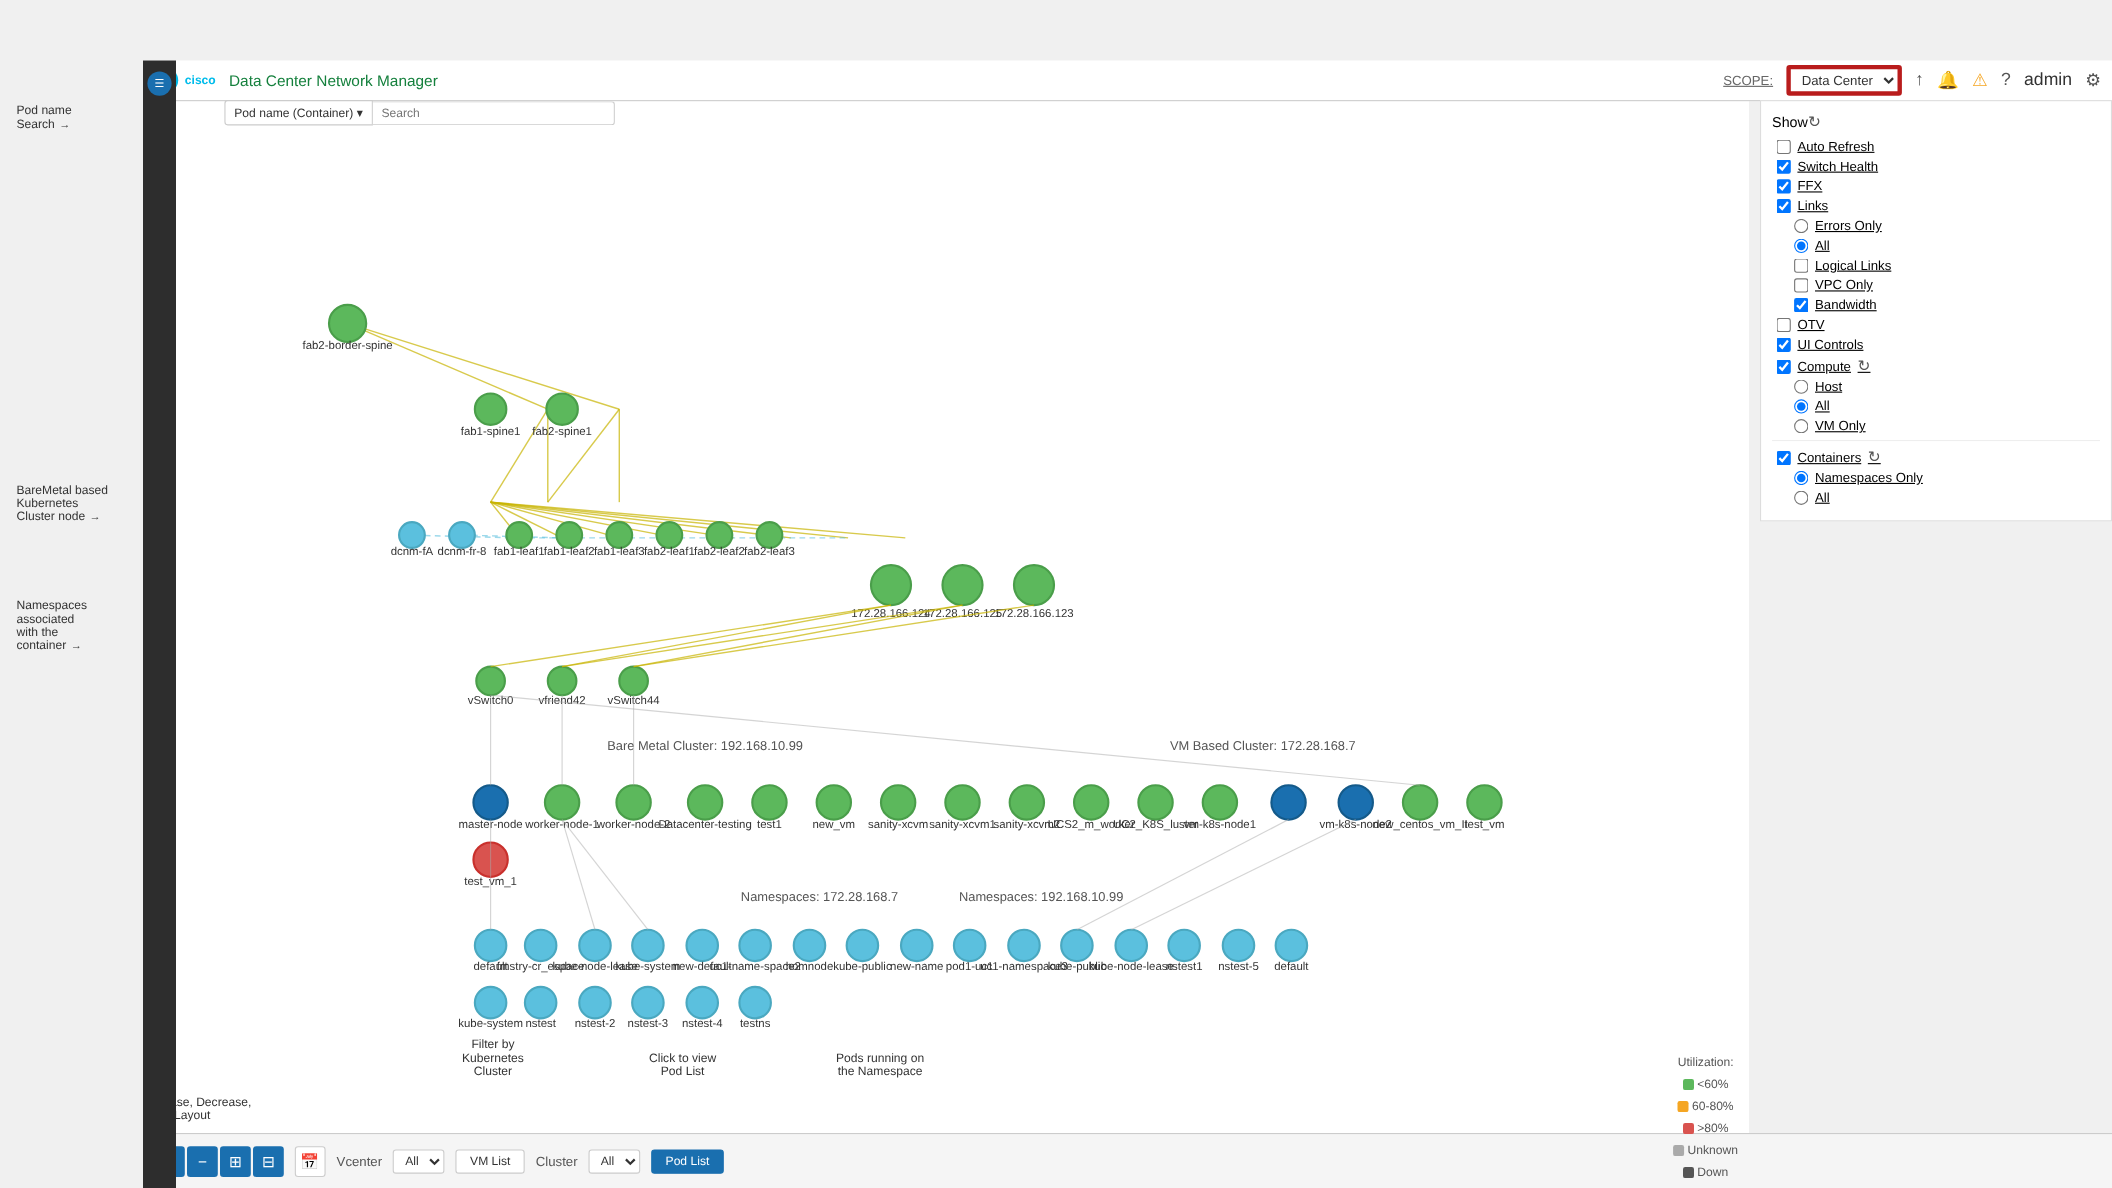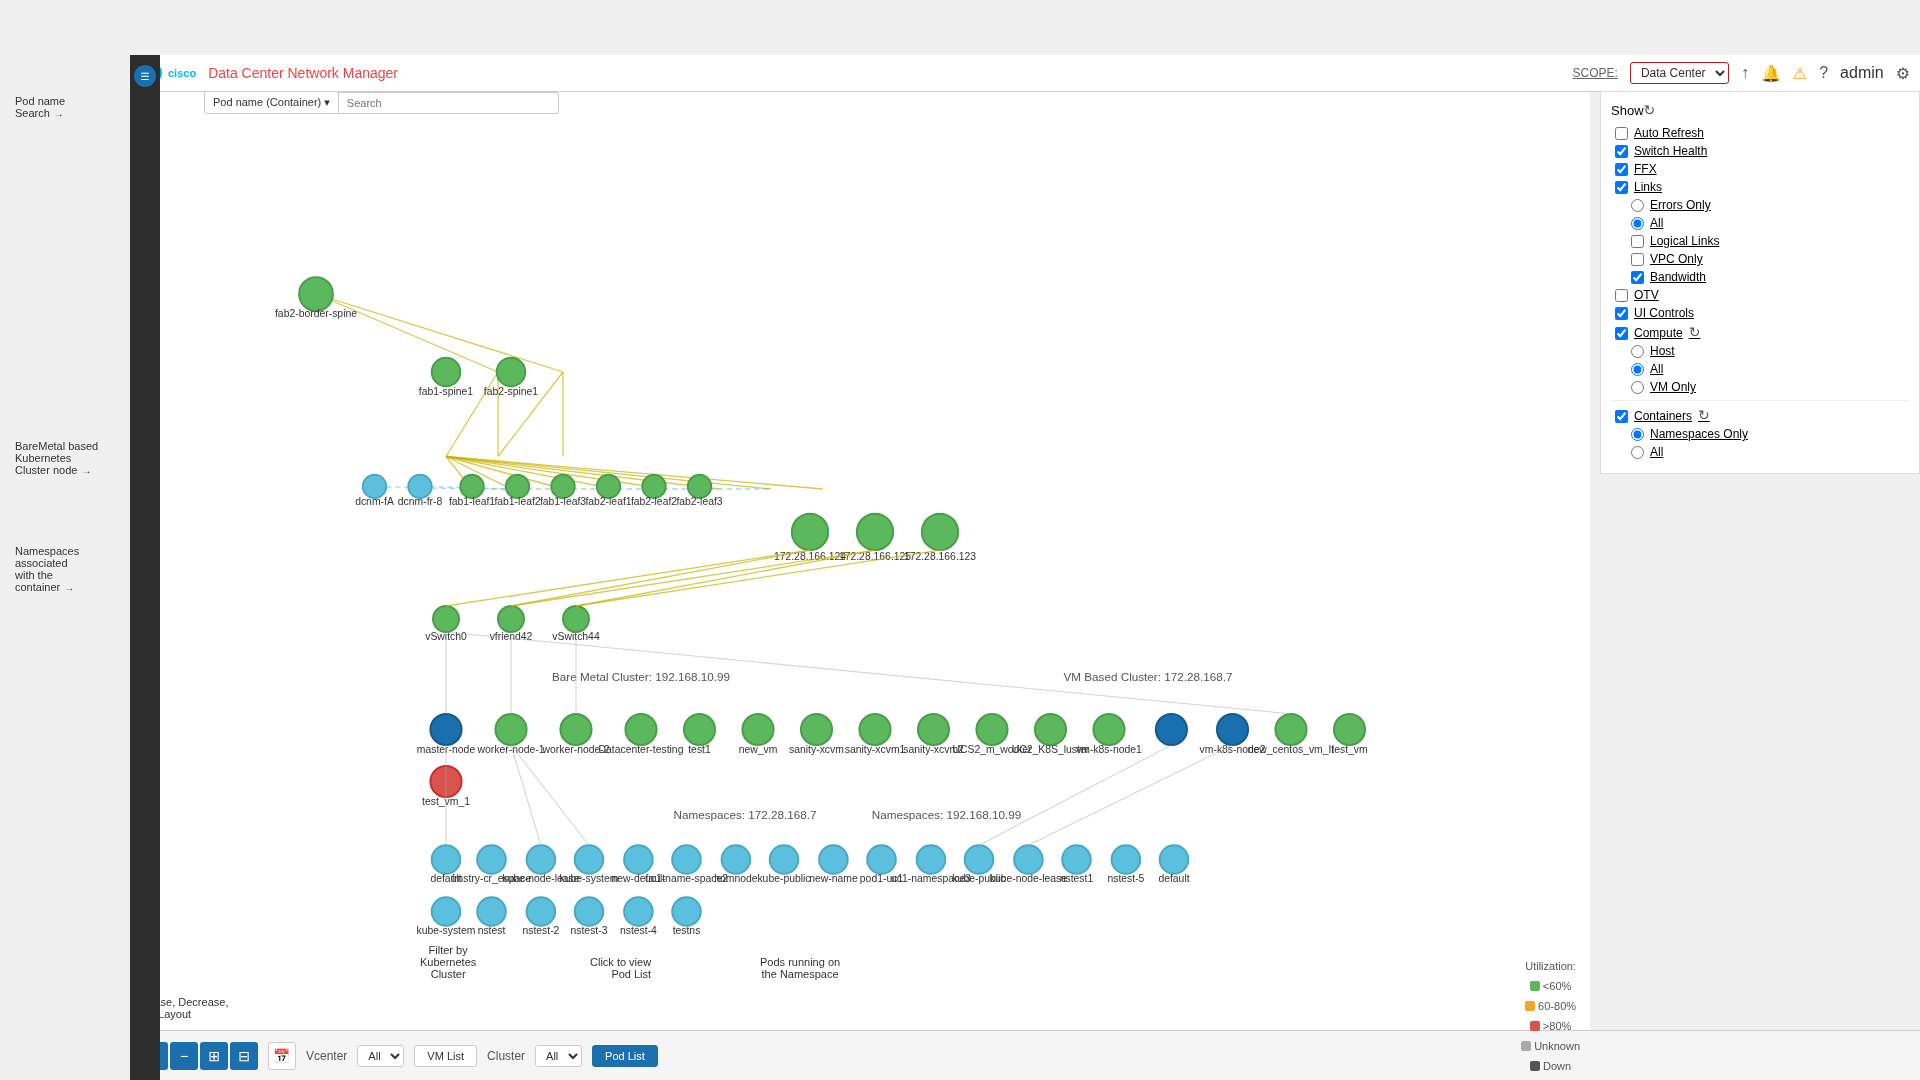--- a/index.html
+++ b/index.html
@@ -10,21 +10,21 @@
       position: absolute; top: 55px; left: 130px; right: 0; height: 37px;
       background: #fff; border-bottom: 1px solid #ccc;
       display: flex; align-items: center; justify-content: space-between;
       padding: 0 10px; z-index: 10;
     }
     #topbar-left { display: flex; align-items: center; gap: 8px; }
     #topbar-logo { display: flex; align-items: center; gap: 6px; }
     .cisco-icon { width: 22px; height: 22px; background: #00bceb; border-radius: 50%; display: flex; align-items: center; justify-content: center; color: #fff; font-size: 9px; font-weight: bold; }
     #topbar-right { display: flex; align-items: center; gap: 12px; font-size: 12px; }
     .scope-label { color: #666; text-decoration: underline; }
-    .scope-select { border: 1px solid #b91c1c; border-radius: 3px; padding: 2px 6px; font-size: 12px; background: #fff; color: #333; }
+    .scope-select { border: 4px solid #b91c1c; border-radius: 3px; padding: 2px 6px; font-size: 12px; background: #fff; color: #333; }
     .icon-btn { cursor: pointer; color: #555; font-size: 16px; }
     .warning-icon { color: #f5a623; font-size: 16px; }
     .admin-label { color: #333; font-size: 16px; }
     .gear-icon { color: #555; font-size: 16px; cursor: pointer; }
 
     
     #sidebar {
       position: absolute; top: 55px; left: 130px; width: 30px; bottom: 0;
       background: #2d2d2d; display: flex; flex-direction: column; align-items: center; padding-top: 10px; gap: 10px;
       z-index: 10;
@@ -124,21 +124,21 @@
     .cluster-label { font-size: 9px; fill: #555; text-anchor: middle; }
   </style>
 </head>
 <body>
 
 <div id="topbar">
   <div id="topbar-left">
     <div id="topbar-logo">
       <div class="cisco-icon">≡</div>
       <span style="font-size:11px;color:#00bceb;font-weight:bold;">cisco</span>
-      <span style="font-size:14px;color:#ef4444;margin-left:6px;">Data Center Network Manager</span>
+      <span style="font-size:14px;color:#15803d;margin-left:6px;">Data Center Network Manager</span>
     </div>
   </div>
   <div id="topbar-right">
     <span class="scope-label">SCOPE:</span>
     <select class="scope-select">
       <option>Data Center</option>
     </select>
     <span style="font-size:16px;cursor:pointer;color:#555;">↑</span>
     <span class="icon-btn">🔔</span>
     <span class="warning-icon">⚠</span>
@@ -512,21 +512,21 @@
   <div>Increase, Decrease,</div>
   <div>or Fit Layout</div>
 </div>
 
 <div class="annotation" style="bottom:100px; left:420px; text-align:center;">
   <div>Filter by</div>
   <div>Kubernetes</div>
   <div>Cluster</div>
 </div>
 
-<div class="annotation" style="bottom:100px; left:590px; text-align:right;">
+<div class="annotation" style="bottom:100px; left:590px; text-align:center;">
   <div>Click to view</div>
   <div>Pod List</div>
 </div>
 
 <div class="annotation" style="bottom:100px; left:760px; text-align:center;">
   <div>Pods running on</div>
   <div>the Namespace</div>
 </div>
 
 </body></html>

